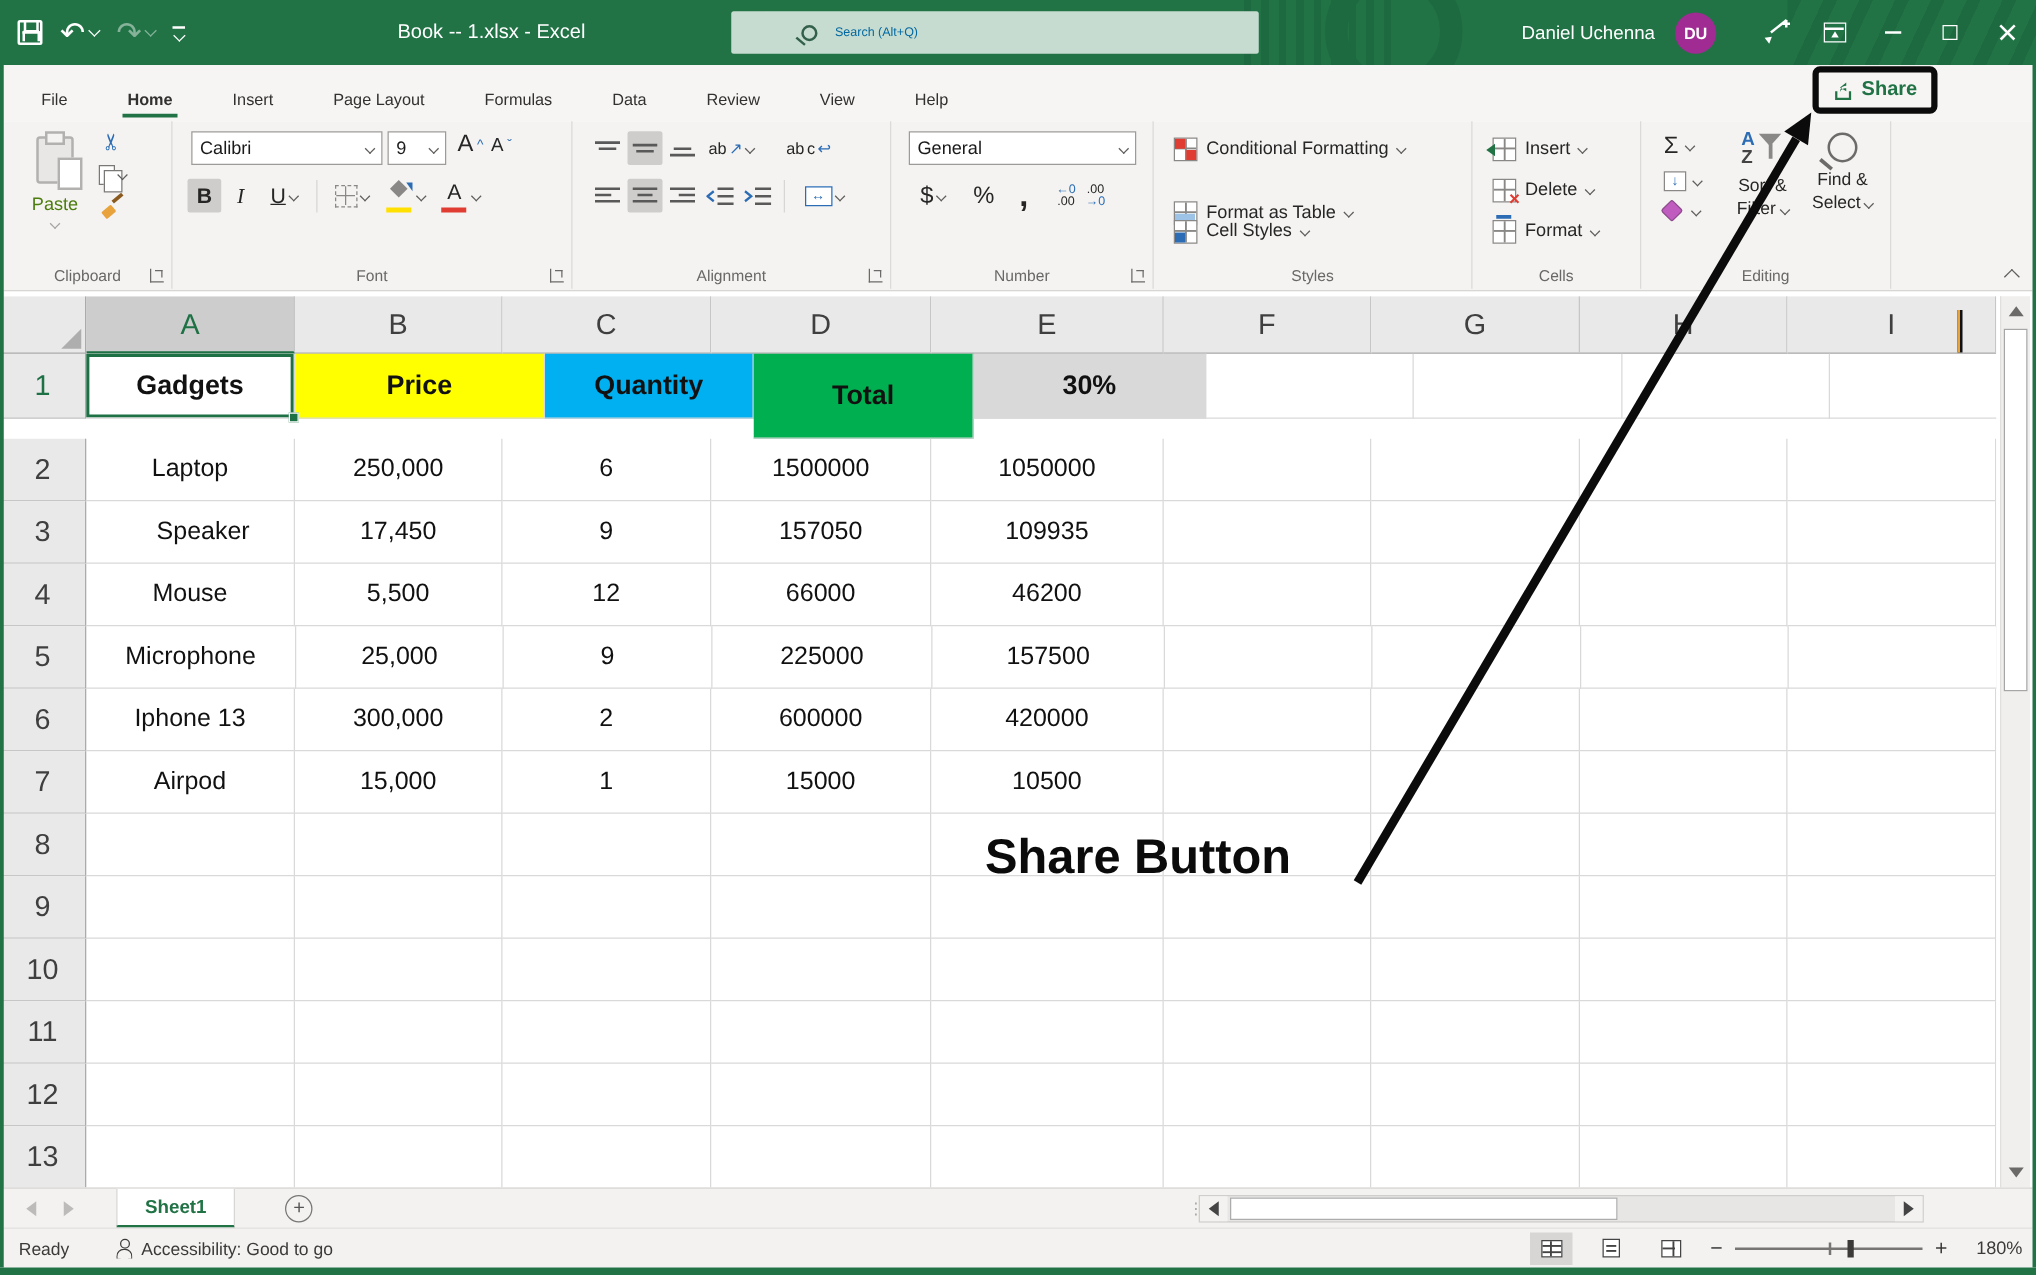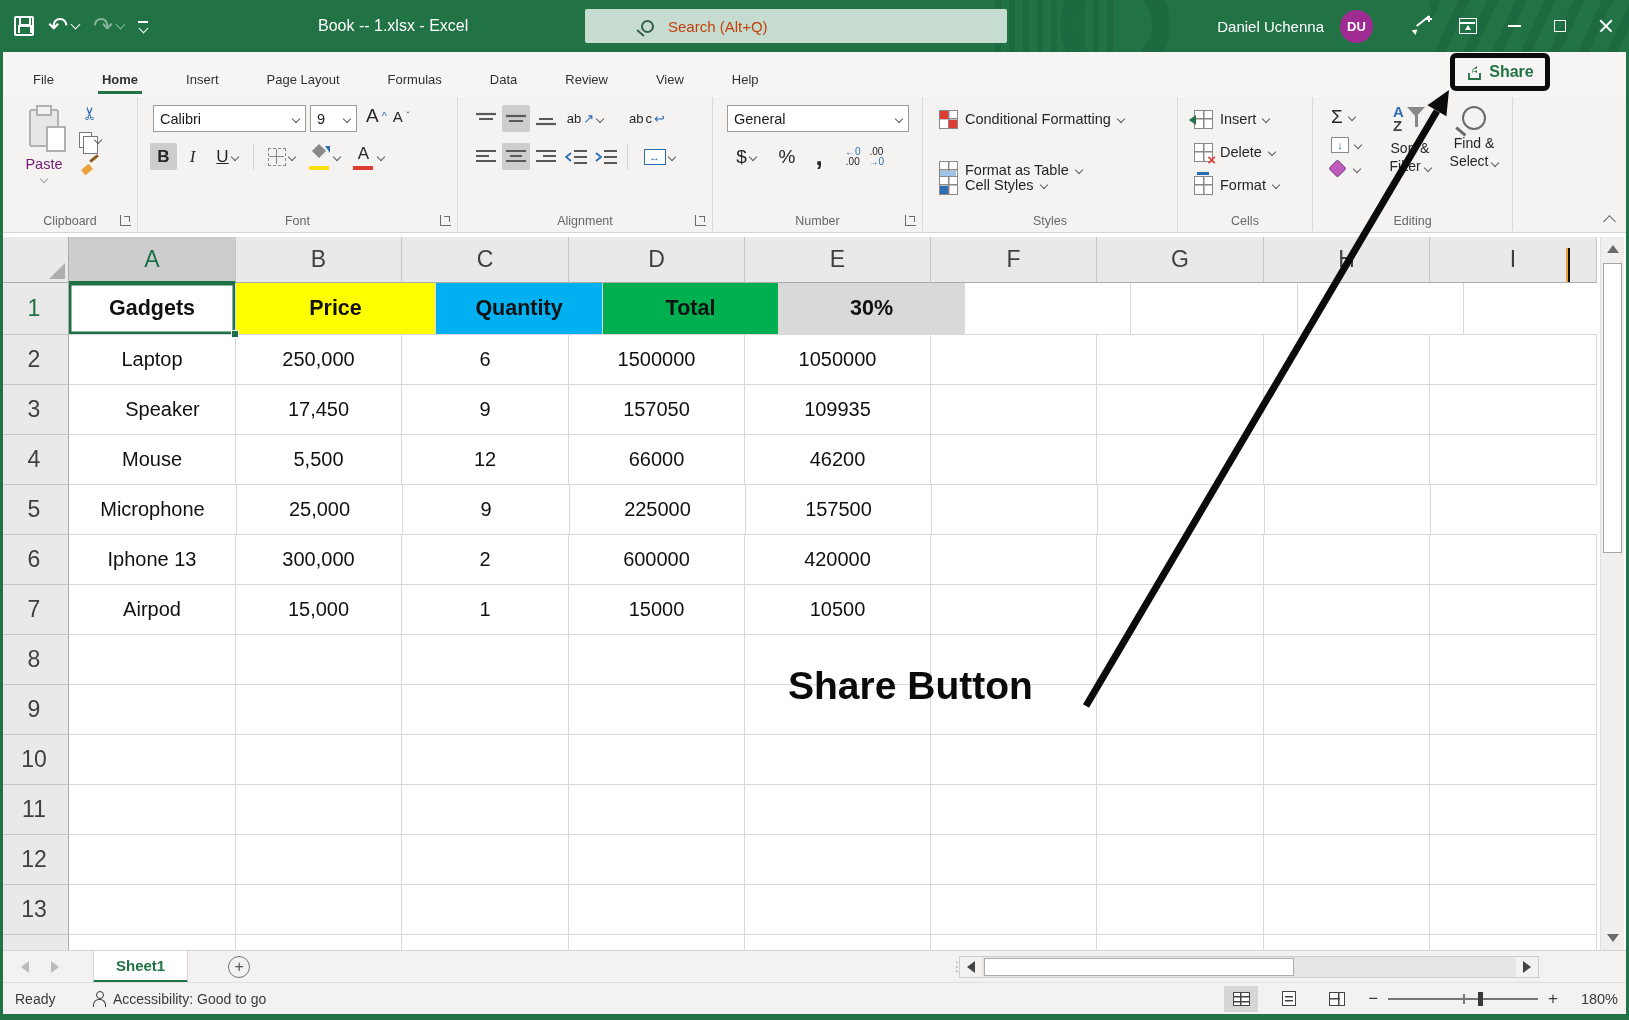--- a/index.html
+++ b/index.html
@@ -23,21 +23,21 @@
   .chev-w { width:7px; height:7px; border-right:1.5px solid #fff; border-bottom:1.5px solid #fff; transform:rotate(45deg); margin-left:4px; margin-top:-4px; }
   .chev-w.dim { opacity:.45; }
   .qat-custom { display:flex; flex-direction:column; align-items:center; }
   .qat-custom .bar { width:10px; height:2px; background:#fff; margin-bottom:2px; }
   .qat-custom .chev-w { margin:0; }
   .win-title { position:absolute; left:318px; top:0; height:52px; line-height:52px; color:#fff; font-size:16px; z-index:2; }
   .searchbox { position:absolute; left:585px; top:9px; width:422px; height:34px; background:#C7DCD0; border-radius:2px;
     display:flex; align-items:center; padding-left:56px; gap:14px; z-index:2; cursor:text; }
   .searchbox .mag { width:13px; height:13px; border:2px solid #33604B; border-radius:50%; position:relative; }
   .searchbox .mag:after { content:""; position:absolute; left:-7px; top:10px; width:9px; height:2px; background:#33604B; transform:rotate(40deg); }
-  .searchbox .ph { color:#c2410c; font-size:15px; }
+  .searchbox .ph { color:#0369a1; font-size:10px; }
   .tb-right { position:absolute; right:0; top:0; height:52px; display:flex; align-items:center; z-index:2; }
   .user-name { color:#fff; font-size:15px; margin-right:16px; }
   .avatar { width:33px; height:33px; border-radius:50%; background:#A02B93; color:#fff; font-size:13px; font-weight:bold;
     display:flex; align-items:center; justify-content:center; margin-right:26px; cursor:pointer; }
   .tb-icon { width:46px; height:52px; display:flex; align-items:center; justify-content:center; cursor:pointer; }
   .i-pen { width:20px; height:20px; position:relative; }
   .i-pen:before { content:""; position:absolute; left:3px; top:4px; width:16px; height:2px; background:#fff; transform:rotate(-38deg); }
   .i-pen:after { content:""; position:absolute; left:1px; top:12px; border-left:5px solid #fff; border-top:3px solid transparent; border-bottom:3px solid transparent; transform:rotate(-38deg); }
   .i-pen .spark,.i-pen .spark2 { position:absolute; width:6px; height:2px; background:#fff; right:0; top:2px; }
   .i-pen .spark2 { width:2px; height:6px; right:2px; top:0; }
@@ -65,21 +65,21 @@
   .rgroup { position:absolute; top:0; height:134px; border-right:1px solid #DCDAD8; }
   .glabel { position:absolute; bottom:3px; left:0; right:0; text-align:center; font-size:12.5px; color:#696867; }
   .launcher { position:absolute; bottom:5px; right:6px; width:11px; height:11px; border-left:1.5px solid #6c6b6a; border-bottom:1.5px solid #6c6b6a; cursor:pointer; }
   .launcher:after { content:""; position:absolute; right:1px; top:1px; width:5px; height:5px; border-top:1.5px solid #6c6b6a; border-right:1.5px solid #6c6b6a; }
   .chev { width:6px; height:6px; border-right:1.5px solid #5f5d5b; border-bottom:1.5px solid #5f5d5b; transform:rotate(45deg); display:inline-block; flex:none; }
   .combo { background:#fff; border:1px solid #9d9b99; height:27px; display:flex; align-items:center; font-size:14.5px; color:#1a1a1a; padding:0 6px; justify-content:space-between; cursor:pointer; }
   .rbtn { display:flex; align-items:center; justify-content:center; gap:3px; cursor:pointer; border-radius:2px; }
   .rbtn.sel { background:#CFCDCB; }
   .glyph { font-size:17px; color:#262626; }
   
-  .paste { position:absolute; left:12px; top:8px; width:58px; height:110px; display:flex; flex-direction:column; align-items:center; color:#701a75; cursor:default; }
+  .paste { position:absolute; left:12px; top:8px; width:58px; height:110px; display:flex; flex-direction:column; align-items:center; color:#4d7c0f; cursor:default; }
   .i-clip { width:30px; height:38px; border:2.5px solid #B3B1AF; border-radius:3px; position:relative; margin-top:4px; background:#E9E7E5; }
   .i-clip:before { content:""; position:absolute; left:5px; top:-6px; width:12px; height:7px; border:2.5px solid #B3B1AF; background:#F4F3F1; }
   .i-clip:after { content:""; position:absolute; right:-9px; bottom:-7px; width:16px; height:22px; background:#fff; border:2.5px solid #B3B1AF; }
   .paste .txt { font-size:14.5px; margin-top:9px; }
   .chev-g { width:6px; height:6px; border-right:1.5px solid #A6A4A2; border-bottom:1.5px solid #A6A4A2; transform:rotate(45deg); margin-top:4px; }
   .clip-mini { position:absolute; left:76px; top:6px; display:flex; flex-direction:column; gap:8px; }
   .i-scis { font-family:"DejaVu Sans",sans-serif; font-size:18px; color:#2b6cb5; transform:rotate(-90deg); }
   .i-copy { width:13px; height:16px; border:1.6px solid #7a7876; background:#fff; position:relative; }
   .i-copy:after { content:""; position:absolute; left:3px; top:3px; width:13px; height:16px; border:1.6px solid #7a7876; background:#fff; }
   .i-brush { width:18px; height:18px; position:relative; }
@@ -572,21 +572,21 @@
         <div class="g-colhdr" style="width: 166px;">F</div>
         <div class="g-colhdr" style="width: 167px;">G</div>
         <div class="g-colhdr" style="width: 166px;">H</div>
         <div class="g-colhdr" style="width: 167px;">I</div>
       </div>
       <div class="g-row">
         <div class="g-rowhdr sel" style="height: 52px;">1</div>
         <div class="g-cell hdrcell selcell" style="width: 167px; height: 52px; background: rgb(255, 255, 255);">Gadgets<div class="sel-handle"></div></div>
         <div class="g-cell hdrcell" style="width: 200px; height: 52px; background: rgb(255, 255, 0);">Price</div>
         <div class="g-cell hdrcell" style="width: 167px; height: 52px; background: rgb(0, 176, 240);">Quantity</div>
-        <div class="g-cell hdrcell" style="width: 176px; height: 52px; background: rgb(0, 176, 80);">Total</div>
+        <div class="g-cell hdrcell" style="width: 176px; height: 68px; background: rgb(0, 176, 80);">Total</div>
         <div class="g-cell hdrcell" style="width: 186px; height: 52px; background: rgb(217, 217, 217);">30%</div>
         <div class="g-cell" style="width: 166px; height: 52px;"></div>
         <div class="g-cell" style="width: 167px; height: 52px;"></div>
         <div class="g-cell" style="width: 166px; height: 52px;"></div>
         <div class="g-cell" style="width: 167px; height: 52px;"></div>
       </div>
       <div class="g-row">
         <div class="g-rowhdr" style="height: 50px;">2</div>
         <div class="g-cell" style="width: 167px; height: 50px;">Laptop</div>
         <div class="g-cell" style="width: 166px; height: 50px;">250,000</div>

